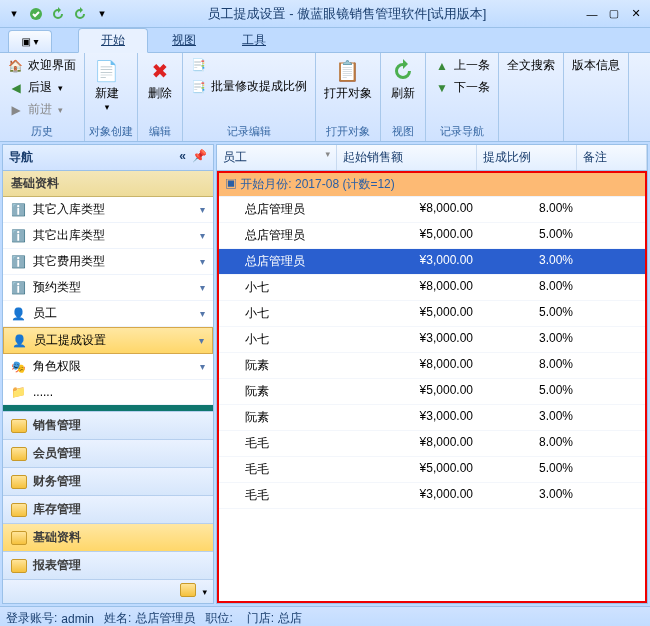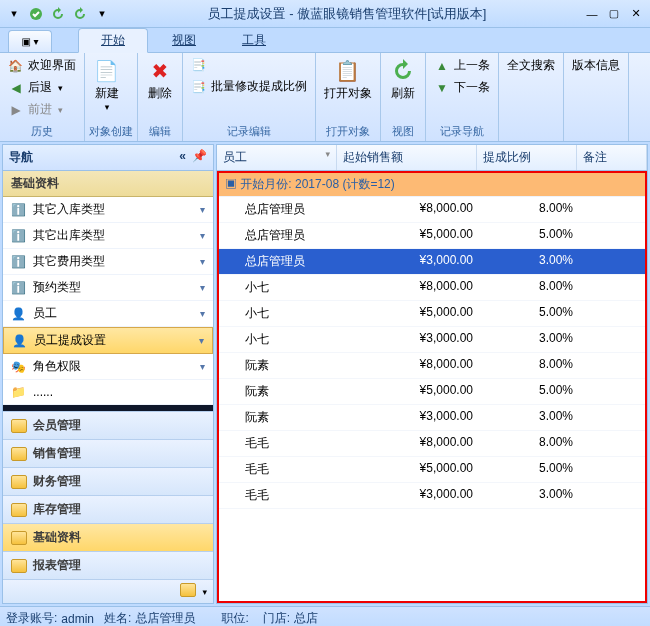--- a/index.html
+++ b/index.html
@@ -20,21 +20,21 @@
 .rgroup { border-right: 1px solid #a8c8eb; padding: 2px 4px 1px; display: flex; flex-direction: column; }
 .rgroup-body { flex: 1; display: flex; align-items: flex-start; gap: 2px; }
 .rgroup-label { text-align: center; font-size: 11px; color: #3a6aa5; padding: 1px 0; }
 .rbtn-v { display: flex; flex-direction: column; align-items: center; padding: 2px 4px; cursor: pointer; border-radius: 3px; }
 .rbtn-s { display: flex; align-items: center; gap: 4px; padding: 2px 4px; cursor: pointer; border-radius: 3px; font-size: 12px; white-space: nowrap; }
 .rcol { display: flex; flex-direction: column; gap: 1px; }
 .ico16 { width: 16px; height: 16px; display: inline-flex; align-items: center; justify-content: center; font-size: 12px; }
 .ico32 { width: 28px; height: 28px; display: inline-flex; align-items: center; justify-content: center; font-size: 20px; }
 
 .workspace { display: flex; height: 464px; }
-.nav { width: 212px; background: #0f172a; border: 1px solid #9ac0e8; margin: 2px; display: flex; flex-direction: column; }
+.nav { width: 212px; background: #0f766e; border: 1px solid #9ac0e8; margin: 2px; display: flex; flex-direction: column; }
 .nav-header { background: linear-gradient(#e3efff,#cfe2ff); padding: 4px 6px; display: flex; justify-content: space-between; border-bottom: 1px solid #9ac0e8; color: #1a3e6e; font-weight: bold; }
 .nav-head-icons { display: flex; gap: 6px; }
 .nav-section-title { background: linear-gradient(#f3e6b8,#eedc9a); padding: 4px 8px; font-weight: bold; color: #3c3c3c; border-bottom: 1px solid #c8b46a; }
 .nav-list { background: #fff; overflow: hidden; }
 .nav-item { display: flex; align-items: center; gap: 6px; padding: 4px 8px; cursor: pointer; border-bottom: 1px solid #eef3fb; }
 .nav-item.active { background: linear-gradient(#ffe7a2,#ffd76a); border: 1px solid #d6a84a; }
 .nav-item .chev { margin-left: auto; color: #5577aa; font-size: 10px; }
 .nav-footer { margin-top: auto; background: #e6effc; }
 .nav-group { display: flex; align-items: center; gap: 6px; padding: 5px 8px; background: linear-gradient(#eaf2ff,#d6e6fb); border-top: 1px solid #b6cfee; cursor: pointer; font-weight: bold; color: #3c3c3c; }
 .nav-group img, .folder-ico { width: 16px; height: 14px; }
@@ -262,25 +262,25 @@
           <span class="chev">▾</span>
         </div>
       </div>
     <div class="nav-item" style="background:#fff;border-bottom:1px solid #eef3fb">
         <span class="ico16">📁</span>
         <span>......</span>
       </div>
     <div class="nav-footer" id="nav-groups">
         <div class="nav-group">
           <span class="folder-ico"></span>
+          <span>销售管理</span>
+        </div>
+        <div class="nav-group">
+          <span class="folder-ico"></span>
           <span>会员管理</span>
-        </div>
-        <div class="nav-group">
-          <span class="folder-ico"></span>
-          <span>销售管理</span>
         </div>
         <div class="nav-group">
           <span class="folder-ico"></span>
           <span>财务管理</span>
         </div>
         <div class="nav-group">
           <span class="folder-ico"></span>
           <span>库存管理</span>
         </div>
         <div class="nav-group" style="background: linear-gradient(rgb(255, 231, 162), rgb(255, 215, 106));">
@@ -386,17 +386,17 @@
         </div>
     </div>
   </div>
 </div>
 
 <div class="statusbar">
   <span>登录账号:</span>
     <span>admin</span>
   <span style="margin-left:6px">姓名:</span>
     <span>总店管理员</span>
-  <span style="margin-left:22px">职位:</span>
+  <span style="margin-left:6px">职位:</span>
     <span></span>
   <span style="margin-left:6px">门店:</span>
     <span>总店</span>
 </div>
 
 </body></html>

